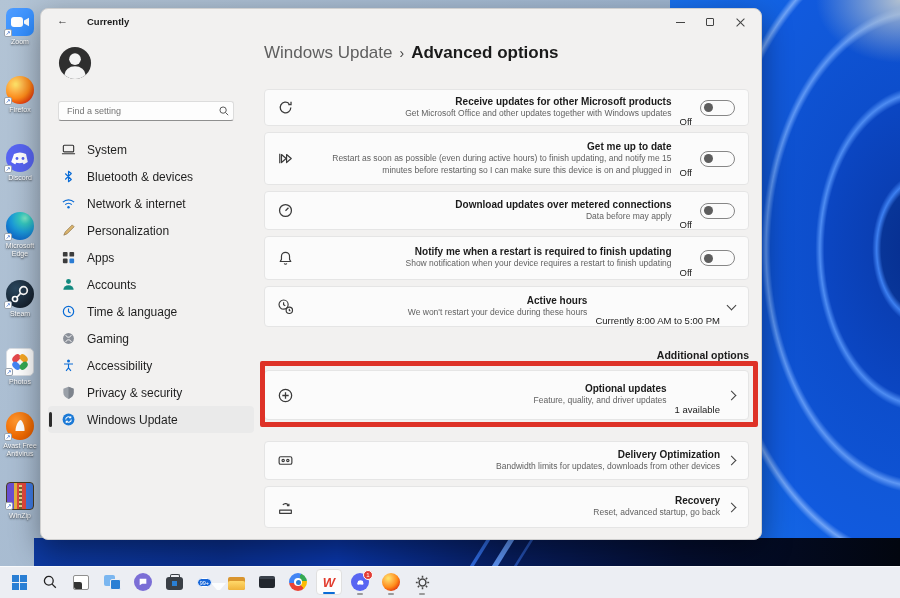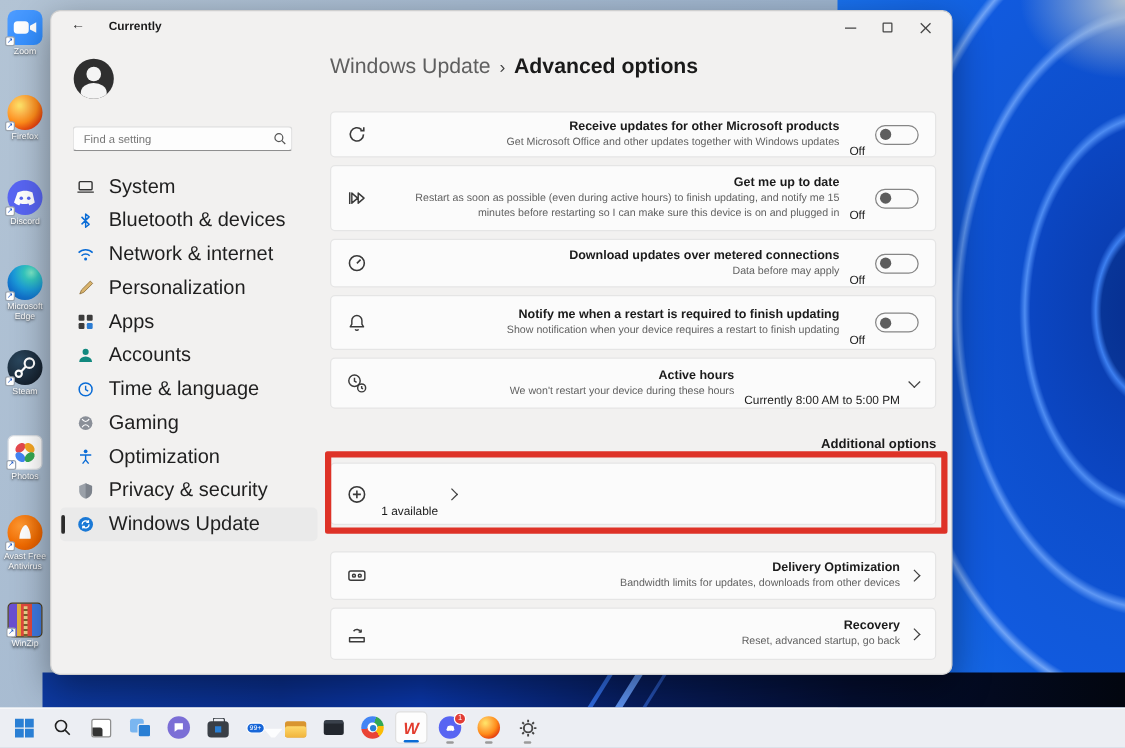--- a/index.html
+++ b/index.html
@@ -57,21 +57,21 @@
   .avatar { width:34px; height:34px; }
   .pname { margin-left:9px; padding-top:4px; }
   .pname .nm { font-size:10px; font-weight:700; color:#1b1b1b; }
   .redact { margin-top:5px; width:118px; height:9px; background:#d4d4d4; }
   .searchbox { position:absolute; left:17px; top:92px; width:176px; height:20px; background:#fdfdfd; border:1px solid #dcdcdc; border-bottom:1px solid #8f8f8f; border-radius:3px; display:flex; align-items:center; }
   .searchbox input { flex:1; border:0; outline:0; background:transparent; font-size:9px; color:#444; padding-left:8px; font-family:inherit; }
   .searchbox .mag { width:18px; display:flex; justify-content:center; }
   .nav { position:absolute; left:7px; top:127px; width:206px; }
   .nav-item { position:relative; height:27px; display:flex; align-items:center; padding-left:13px; border-radius:4px; }
   .nav-item .nicon { width:15px; height:15px; margin-right:11px; display:flex; }
-  .nav-item .nlabel { font-size:16px; color:#1f1f1f; }
+  .nav-item .nlabel { font-size:12px; color:#1f1f1f; }
   .nav-item.sel { background:#eaeaea; }
   .nav-item.sel:before { content:""; position:absolute; left:1px; top:6px; width:3px; height:15px; background:#2b2b2b; border-radius:2px; }
 
   
   .bcrumb { position:absolute; left:223px; top:34px; display:flex; align-items:baseline; }
   .bc-parent { font-size:17px; color:#5f5f5f; }
   .bc-sep { font-size:14px; color:#444; margin:0 7px; }
   .bc-cur { font-size:17px; font-weight:700; color:#1a1a1a; }
   .cards { position:absolute; left:223px; top:80px; width:485px;text-align:right; }
   .card { background:#fbfbfb; border:1px solid #e5e5e5; border-radius:4px; display:flex; align-items:center; overflow:hidden; }
@@ -332,21 +332,21 @@
           </span>
         <span class="nlabel">Gaming</span>
       </div>
       <div class="nav-item">
         <span class="nicon">
             <svg viewBox="0 0 16 16" fill="none" stroke="#0a6cd6" stroke-width="1.2">
               <circle cx="8" cy="3.2" r="1.6" fill="#0a6cd6" stroke="none"></circle>
               <path d="M3.2 6.4h9.6M8 6.4v4.2M8 10.6l-2.6 3.2M8 10.6l2.6 3.2"></path>
             </svg>
           </span>
-        <span class="nlabel">Optimization</span>
+        <span class="nlabel">Accessibility</span>
       </div>
       <div class="nav-item">
         <span class="nicon">
             <svg viewBox="0 0 16 16">
               <path d="M8 1.8 13.5 4v4c0 3.4-2.3 5.6-5.5 6.8C4.8 13.6 2.5 11.4 2.5 8V4z" fill="#9aa0a8"></path>
               <path d="M8 1.8 13.5 4v4c0 3.4-2.3 5.6-5.5 6.8z" fill="#7d838c"></path>
             </svg>
           </span>
         <span class="nlabel">Privacy &amp; security</span>
       </div>
@@ -467,20 +467,24 @@
 
       <div class="sect">Additional options</div>
 
       <div class="card mt9" style="height:50px">
         <div class="cicon">
             <svg width="17" height="17" viewBox="0 0 16 16" fill="none" stroke="#3a3a3a" stroke-width="1.2">
               <circle cx="8" cy="8" r="5.8"></circle>
               <path d="M8 5v6M5 8h6"></path>
             </svg>
           </div>
+        <div class="ctext">
+          <div class="ctitle">Optional updates</div>
+          <div class="cdesc">Feature, quality, and driver updates</div>
+        </div>
         <div class="cright">
           <span class="cval">1 available</span>
           <span class="chev r"></span>
         </div>
       </div>
 
       <div class="card mt5" style="height:39px">
         <div class="cicon">
             <svg width="17" height="17" viewBox="0 0 16 16" fill="none" stroke="#3a3a3a" stroke-width="1.1">
               <rect x="2" y="4.5" width="12" height="7" rx="1.5"></rect>

